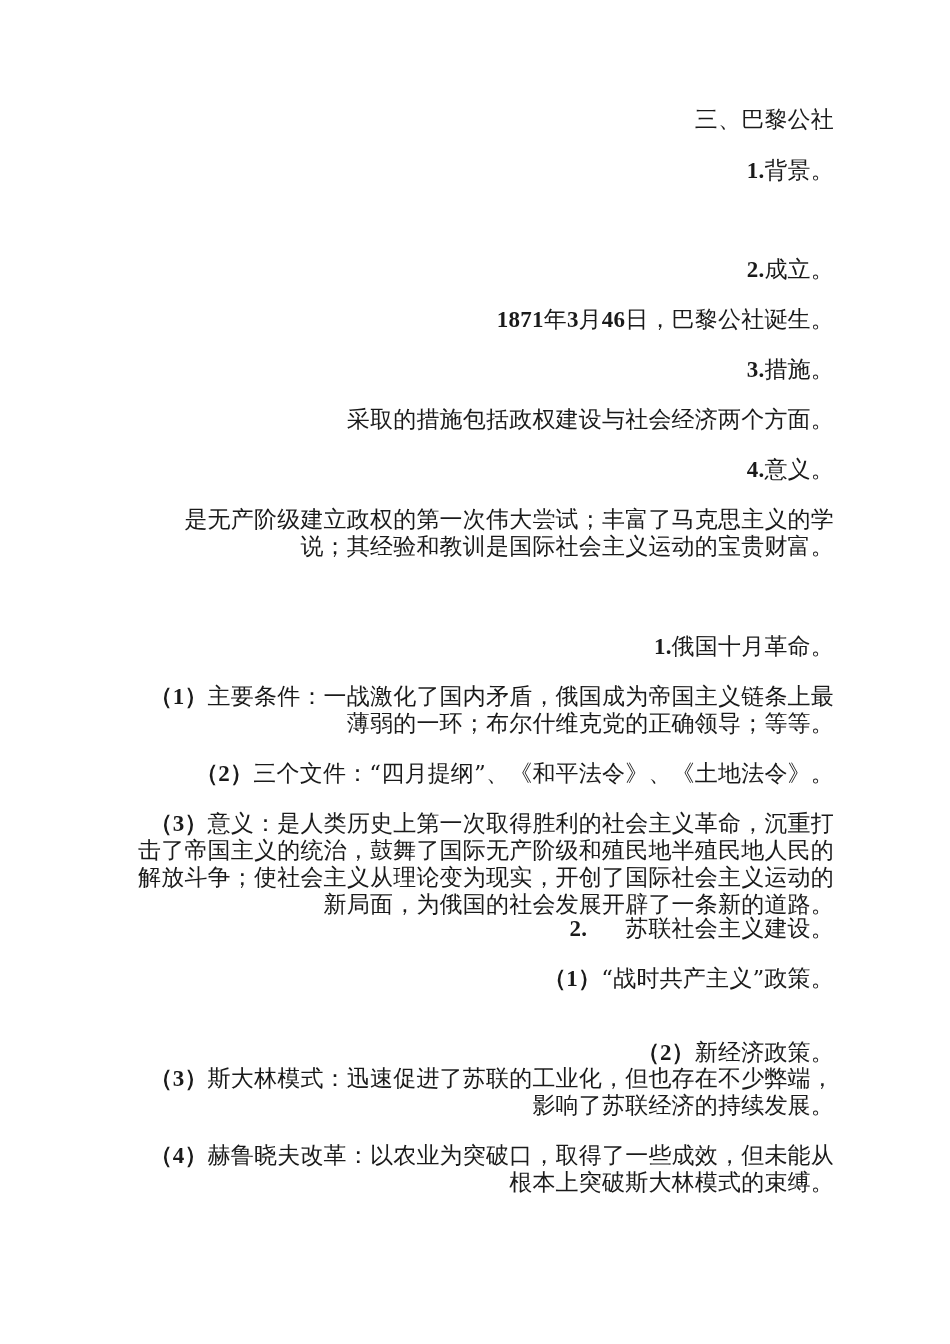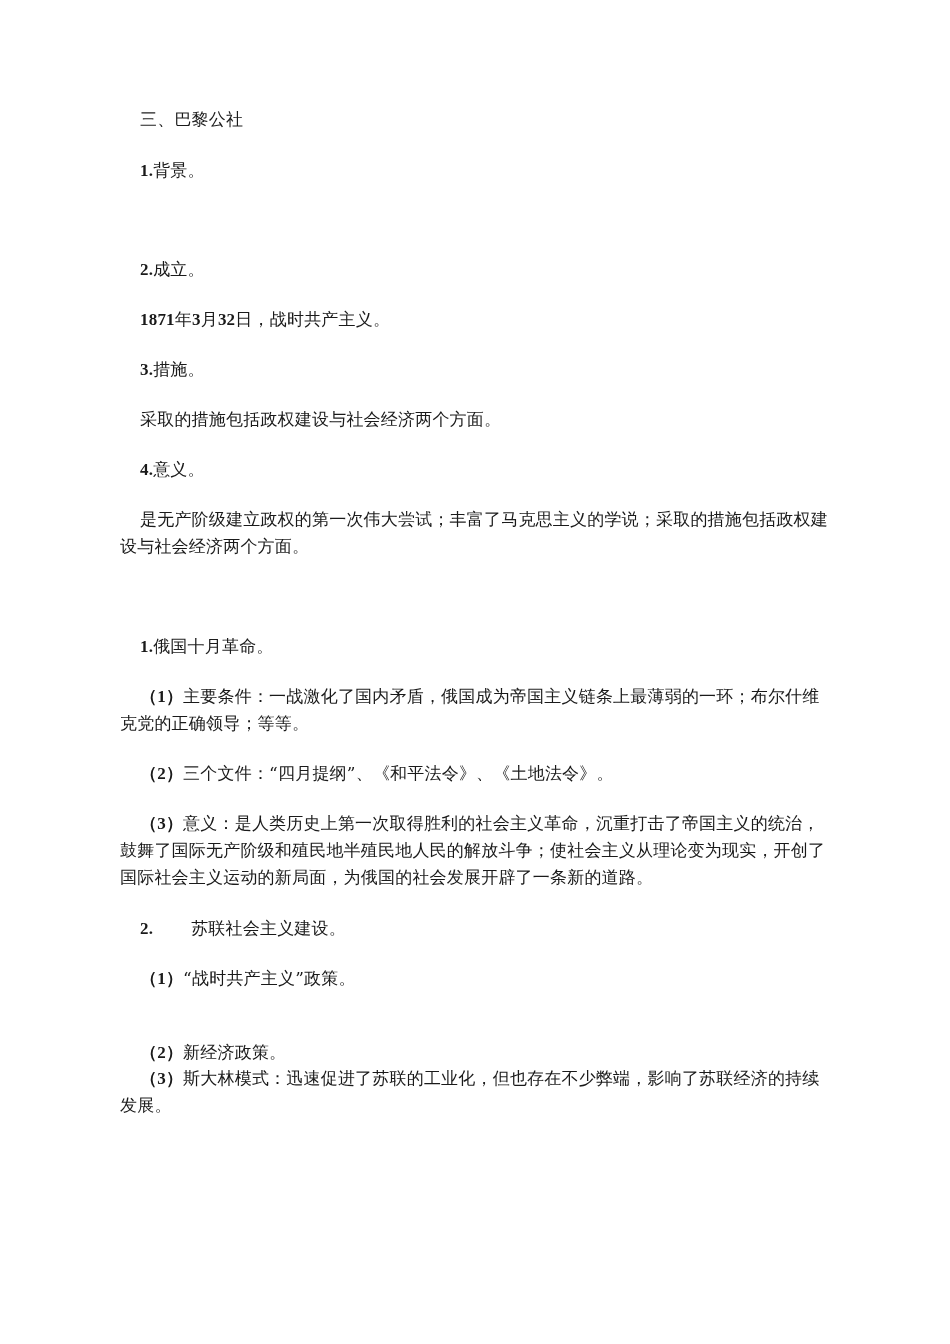--- a/index.html
+++ b/index.html
@@ -5,64 +5,66 @@
   html, body { margin: 0; padding: 0; background: #ffffff; }
   body {
     width: 950px; height: 1344px; position: relative; overflow: hidden;
     font-family: "DejaVu Serif", "Liberation Serif", serif;
     color: #1a1a1a;
   }
   .page { position: absolute; left: 0; top: 0; width: 950px; height: 1344px; }
   .p {
     position: absolute;
     left: 120px; width: 714px;
-    font-size: 17px;
+    font-size: 23px;
     line-height: 27px;
     letter-spacing: 0.2px;
     margin: 0;
     text-indent: 20px;
     white-space: normal;
     word-break: break-all;
+    text-align: right;
   }
   .num { font-weight: bold; font-family: "Liberation Serif", serif; }
   .gap { display: inline-block; width: 38px; }
 </style>
 </head>
 <body>
 
 <div class="page">
 
   <p class="p" style="top:106px"><span>三、巴黎公社</span></p>
 
   <p class="p" style="top:157px"><span class="num">1.</span><span>背景。</span></p>
 
 
   <p class="p" style="top:256px"><span class="num">2.</span><span>成立。</span></p>
 
-  <p class="p" style="top:306px"><span class="num">1871</span><span>年</span><span class="num">3</span><span>月</span><span class="num">32</span><span>日，战时共产主义。</span></p>
+  <p class="p" style="top:306px"><span class="num">1871</span><span>年</span><span class="num">3</span><span>月</span><span class="num">46</span><span>日，巴黎公社诞生。</span></p>
 
   <p class="p" style="top:356px"><span class="num">3.</span><span>措施。</span></p>
 
   <p class="p" style="top:406px"><span>采取的措施包括政权建设与社会经济两个方面。</span></p>
 
   <p class="p" style="top:456px"><span class="num">4.</span><span>意义。</span></p>
 
-  <p class="p" style="top:506px"><span>是无产阶级建立政权的第一次伟大尝试；丰富了马克思主义的学说；采取的措施包括政权建设与社会经济两个方面。</span></p>
+  <p class="p" style="top:506px"><span>是无产阶级建立政权的第一次伟大尝试；丰富了马克思主义的学说；其经验和教训是国际社会主义运动的宝贵财富。</span></p>
 
 
   <p class="p" style="top:633px"><span class="num">1.</span><span>俄国十月革命。</span></p>
 
   <p class="p" style="top:683px"><span class="num">（1）</span><span>主要条件：一战激化了国内矛盾，俄国成为帝国主义链条上最薄弱的一环；布尔什维克党的正确领导；等等。</span></p>
 
   <p class="p" style="top:760px"><span class="num">（2）</span><span>三个文件：“四月提纲”、《和平法令》、《土地法令》。</span></p>
 
   <p class="p" style="top:810px"><span class="num">（3）</span><span>意义：是人类历史上第一次取得胜利的社会主义革命，沉重打击了帝国主义的统治，鼓舞了国际无产阶级和殖民地半殖民地人民的解放斗争；使社会主义从理论变为现实，开创了国际社会主义运动的新局面，为俄国的社会发展开辟了一条新的道路。</span></p>
 
   <p class="p" style="top:915px"><span class="num">2.</span><span class="gap"></span><span>苏联社会主义建设。</span></p>
 
   <p class="p" style="top:965px"><span class="num">（1）</span><span>“战时共产主义”政策。</span></p>
 
   <p class="p" style="top:1039px"><span class="num">（2）</span><span>新经济政策。</span></p>
 
   <p class="p" style="top:1065px"><span class="num">（3）</span><span>斯大林模式：迅速促进了苏联的工业化，但也存在不少弊端，影响了苏联经济的持续发展。</span></p>
 
+  <p class="p" style="top:1142px"><span class="num">（4）</span><span>赫鲁晓夫改革：以农业为突破口，取得了一些成效，但未能从根本上突破斯大林模式的束缚。</span></p>
 
 </div>
 
 </body></html>

